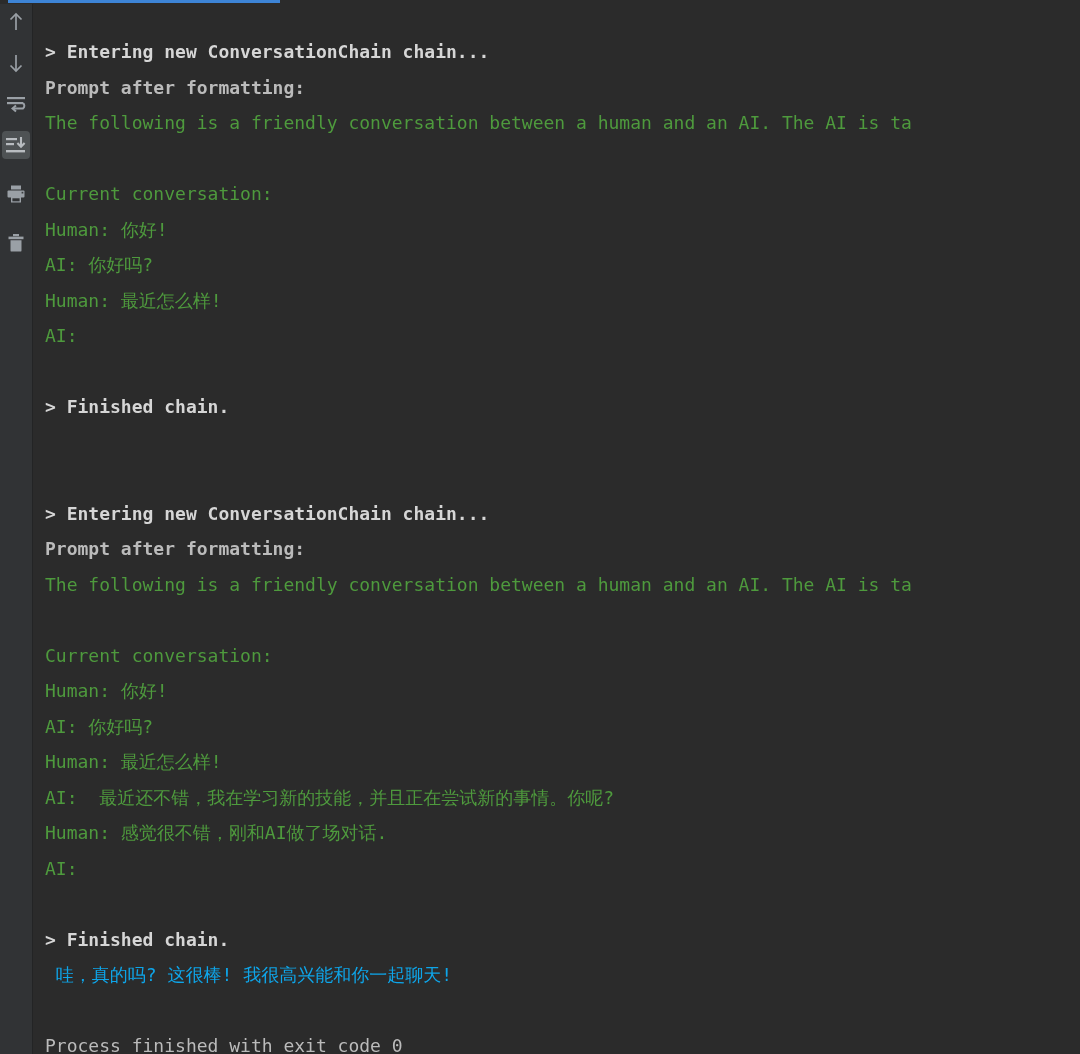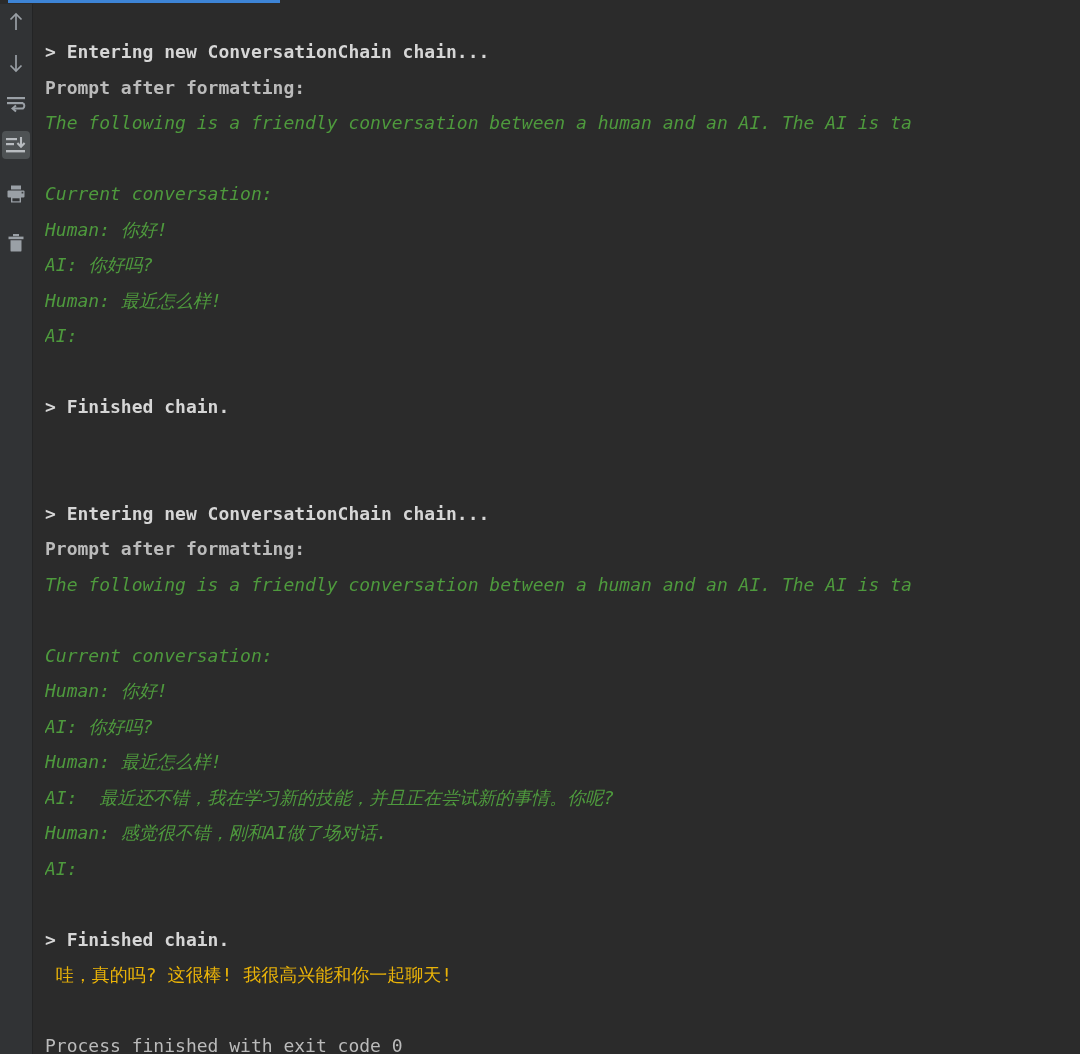--- a/index.html
+++ b/index.html
@@ -99,22 +99,22 @@
     font-size: 18px;
     letter-spacing: 0px;
     white-space: pre;
     overflow: hidden;
   }
   .cline.blank { }
 
   
   .sys   { color: #d6d6d6; font-weight: bold; }      
   .plain { color: #bbbbbb; font-weight: bold; }    
-  .prompt{ color: #4e9a3d; font-style: italic; }     
-  .out   { color: #eab308; }                         
+  .prompt{ color: #4e9a3d; }     
+  .out   { color: #0ea5e9; }                         
   .exit  { color: #bbbbbb; }
 </style>
 </head>
 <body>
 
 <div id="app">
 
   <div class="tab-strip">
     <div class="active-tab-underline"></div>
   </div>

